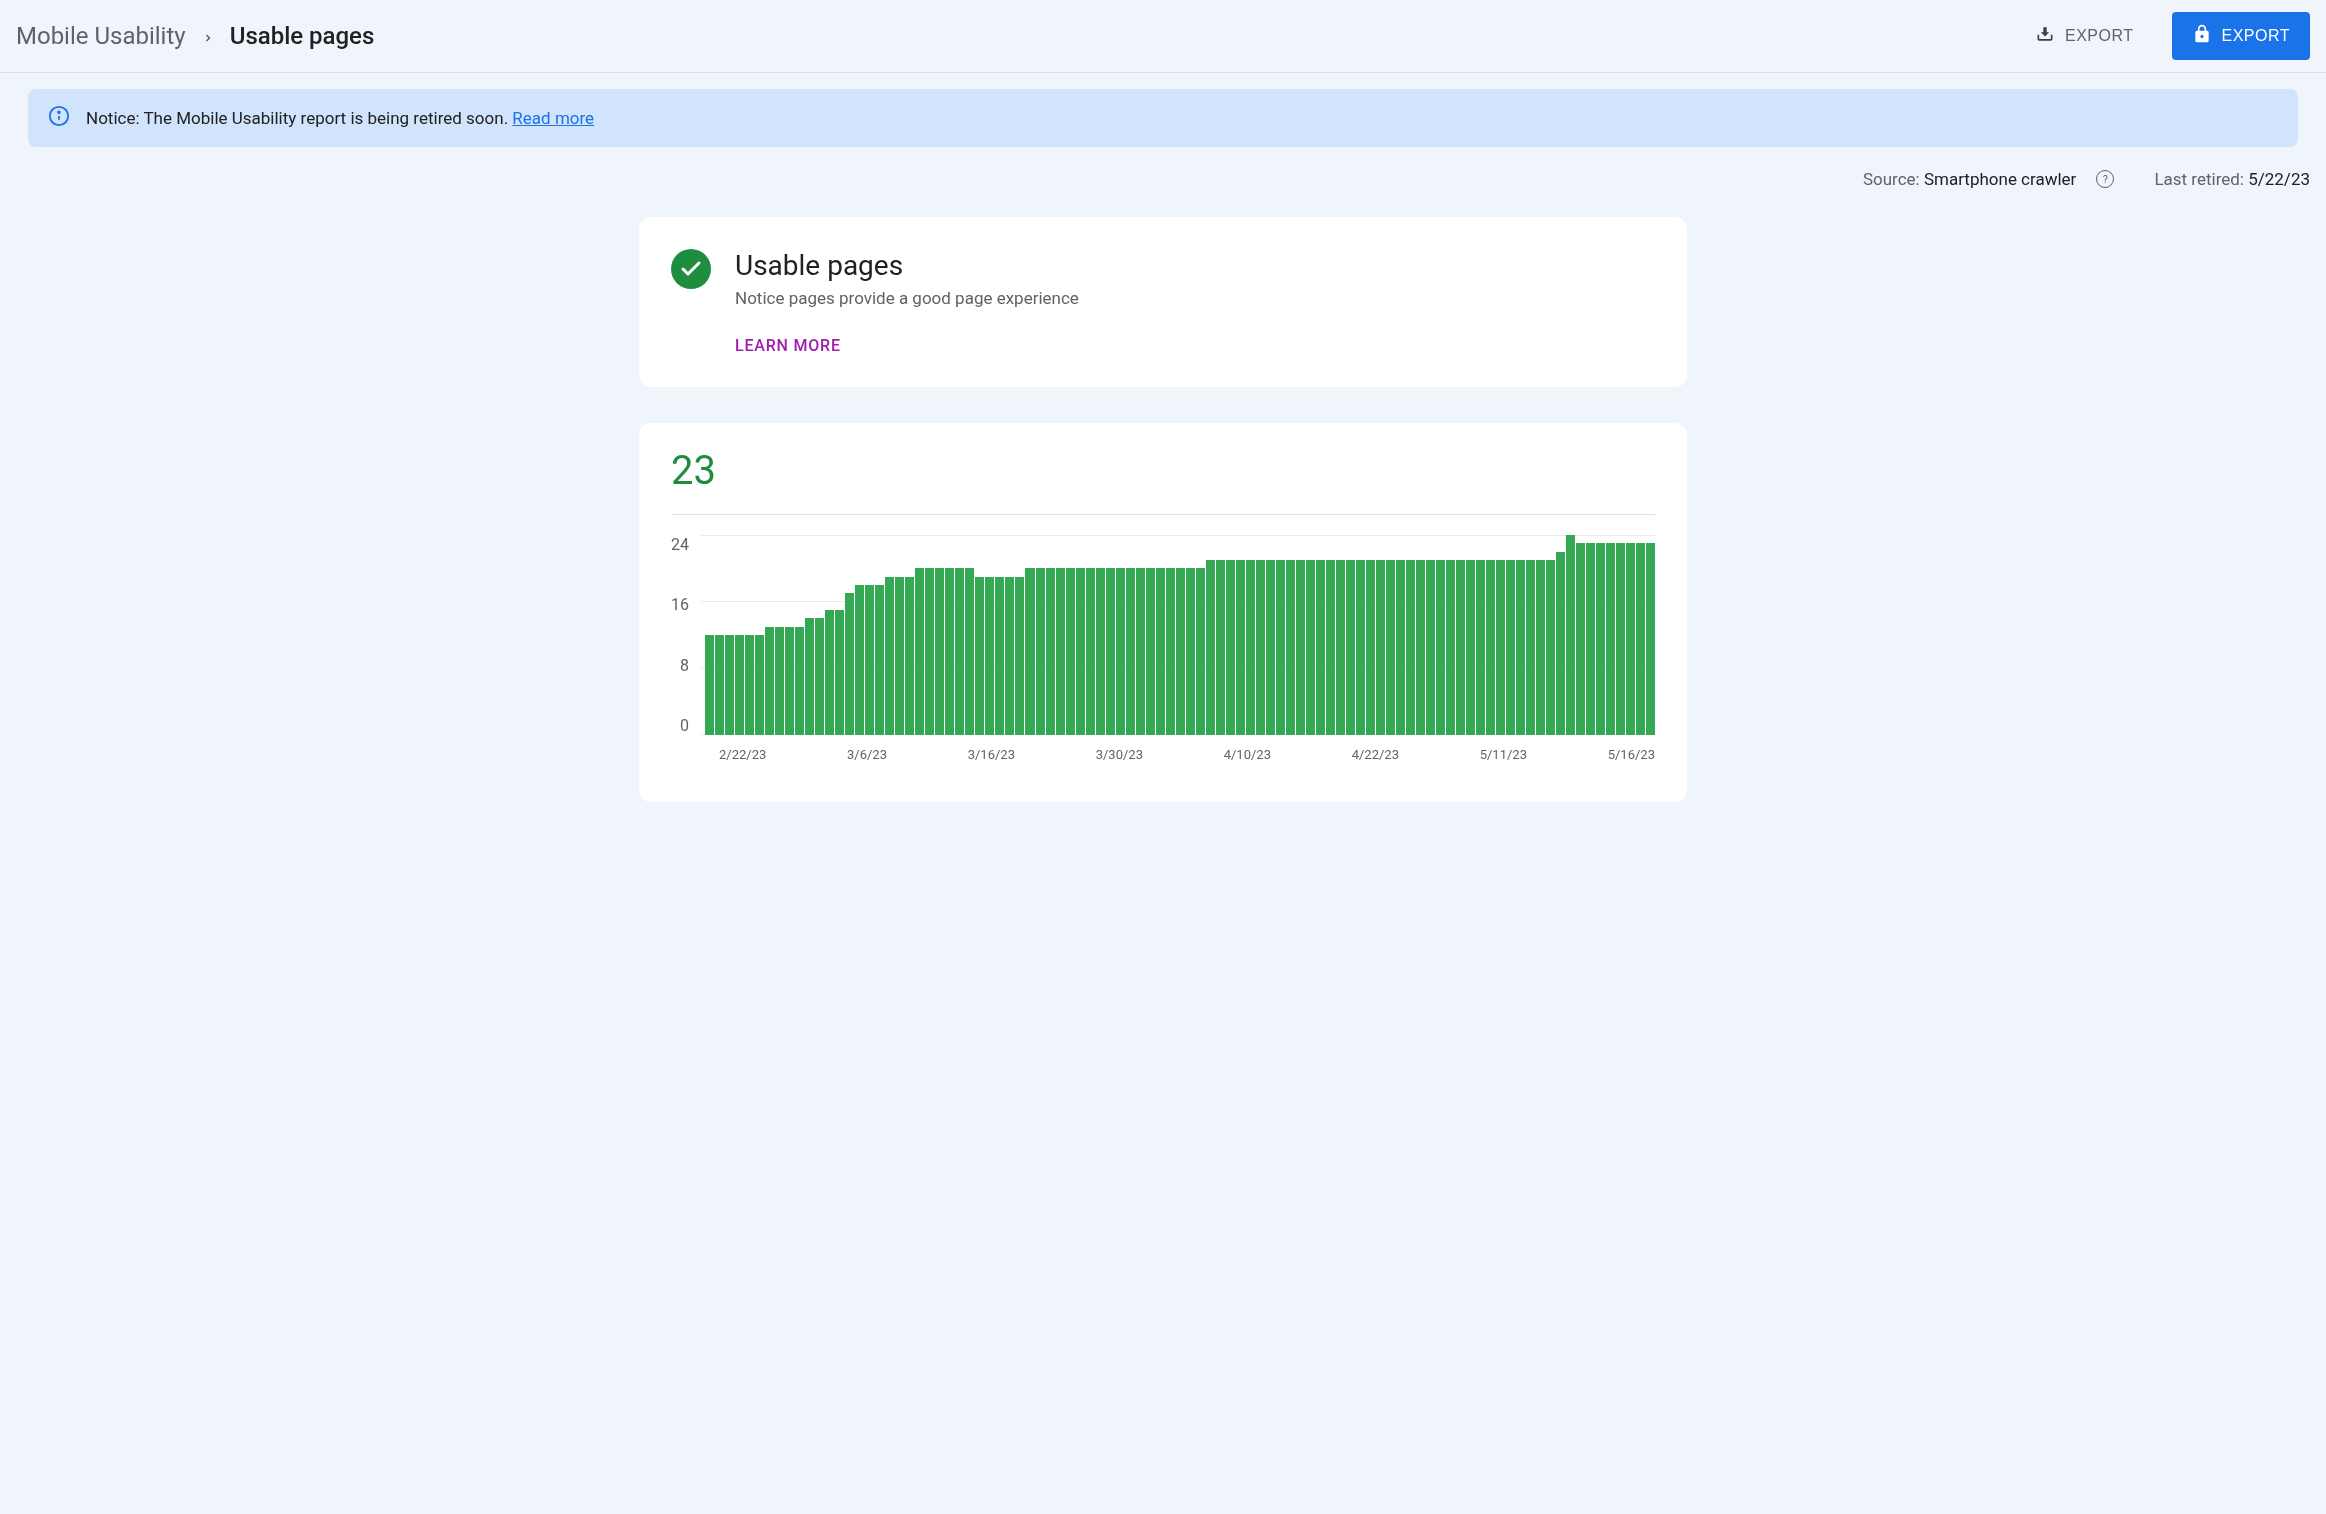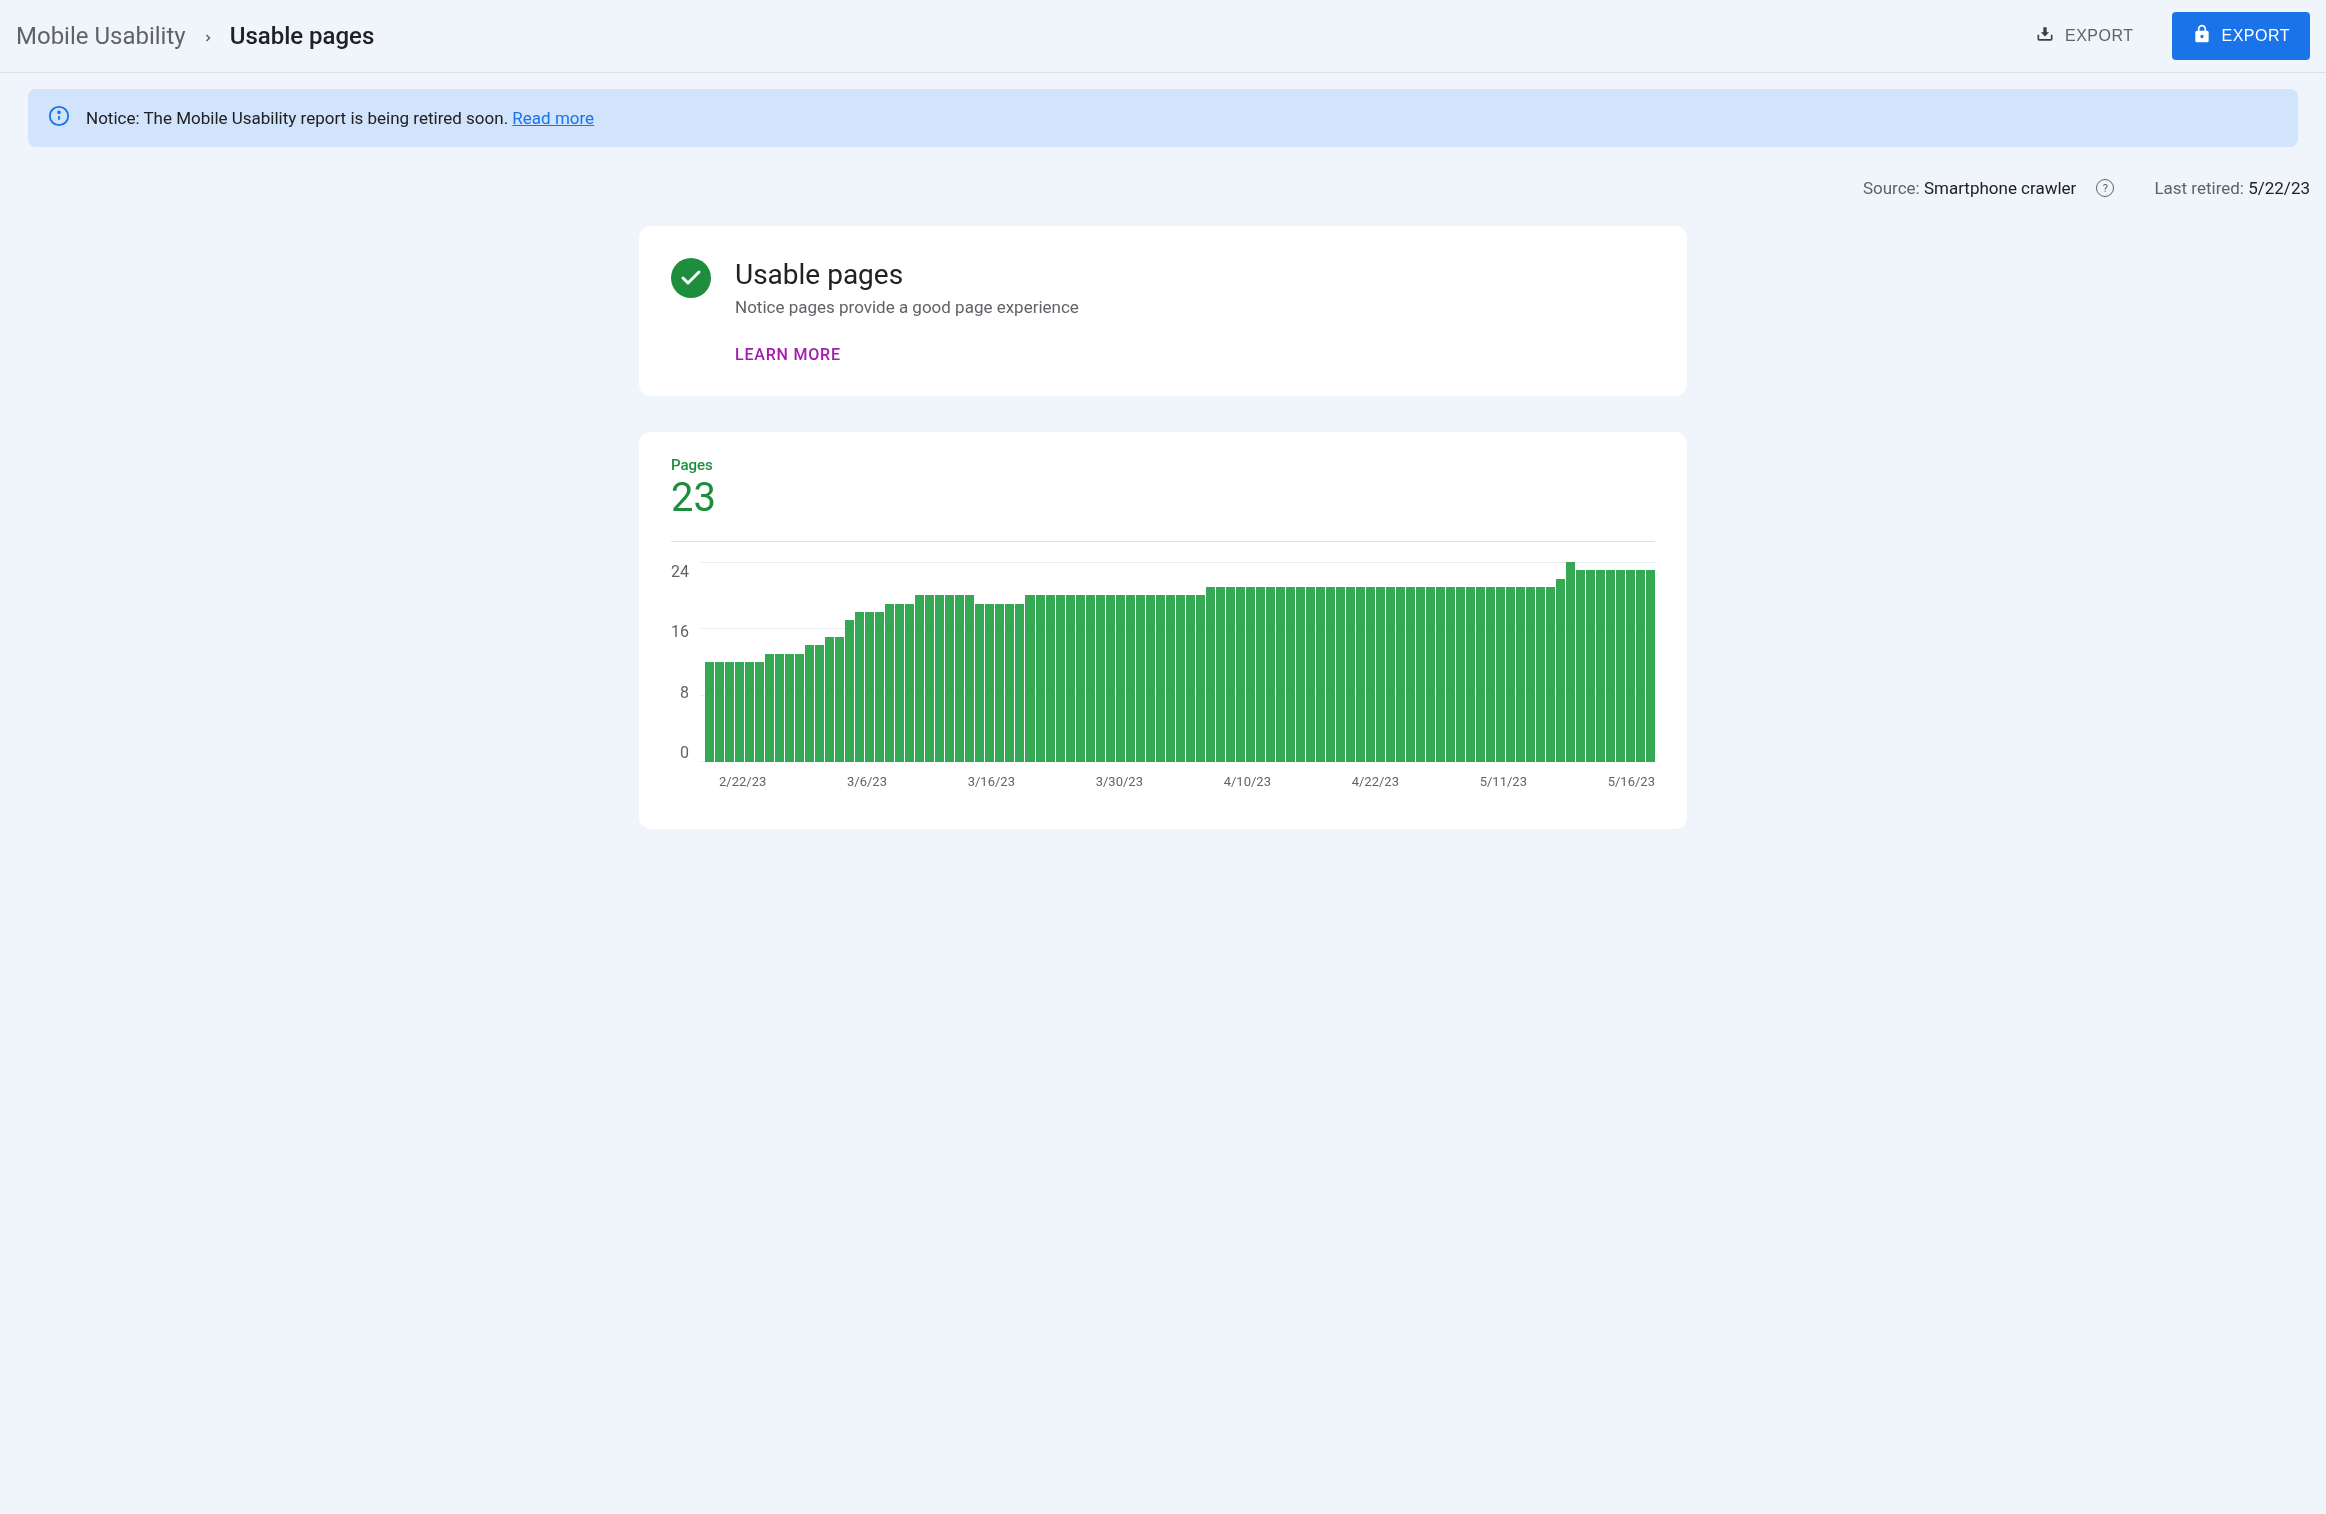--- a/index.html
+++ b/index.html
@@ -63,21 +63,21 @@
       border: none;
       color: #fff;
       font-size: 16px;
       font-weight: 500;
       letter-spacing: 0.5px;
       cursor: pointer;
       padding: 12px 20px;
       border-radius: 4px;
     }
     .notice-banner {
-      margin: 16px 28px 11px;
+      margin: 16px 28px 2px;
       background: #d2e3fc;
       border-radius: 8px;
       padding: 16px 20px;
       display: flex;
       align-items: center;
       gap: 16px;
     }
     .notice-text {
       font-size: 17px;
       color: #202124;
@@ -300,21 +300,20 @@
       </div>
       <div>
         <div class="card-title">Usable pages</div>
         <div class="card-subtitle">Notice pages provide a good page experience</div>
         <div class="learn-more">LEARN MORE</div>
       </div>
     </div>
   </div>
 
   <div class="chart-card">
-    <div class="chart-label">Pages</div>
     <div class="chart-number">23</div>
     <div class="chart-area">
       <div class="chart-svg-wrapper">
         <div class="y-axis" id="y-axis">
             <div>24</div>
             <div>16</div>
             <div>8</div>
             <div>0</div>
           </div>
         <div class="bars-container">

